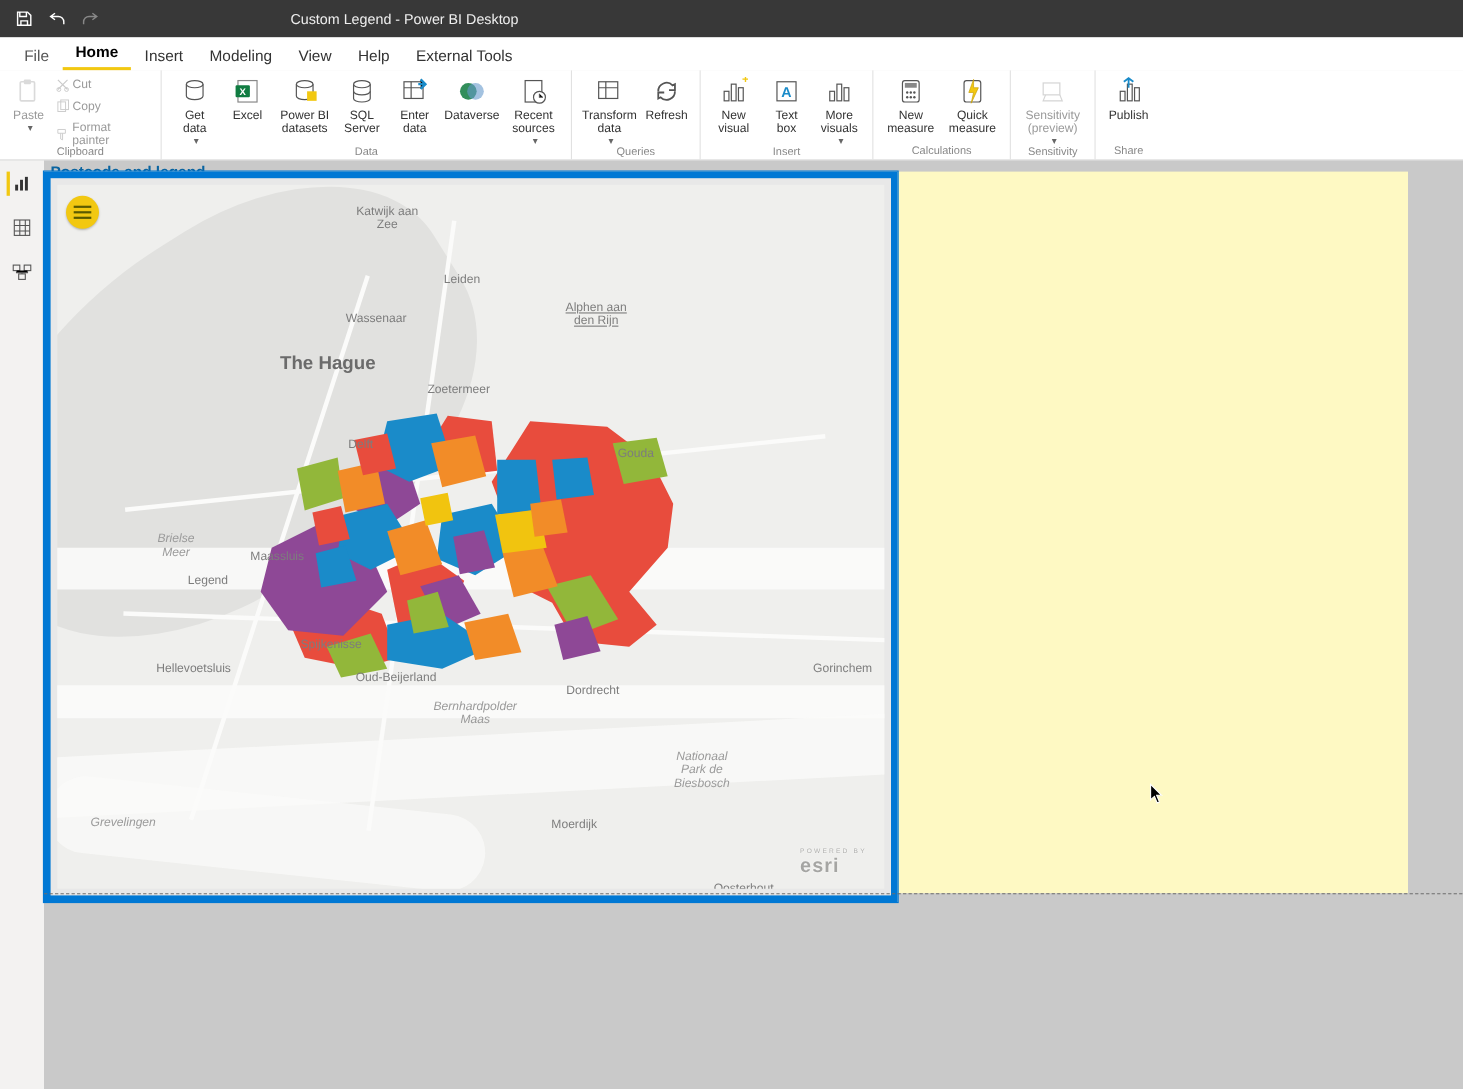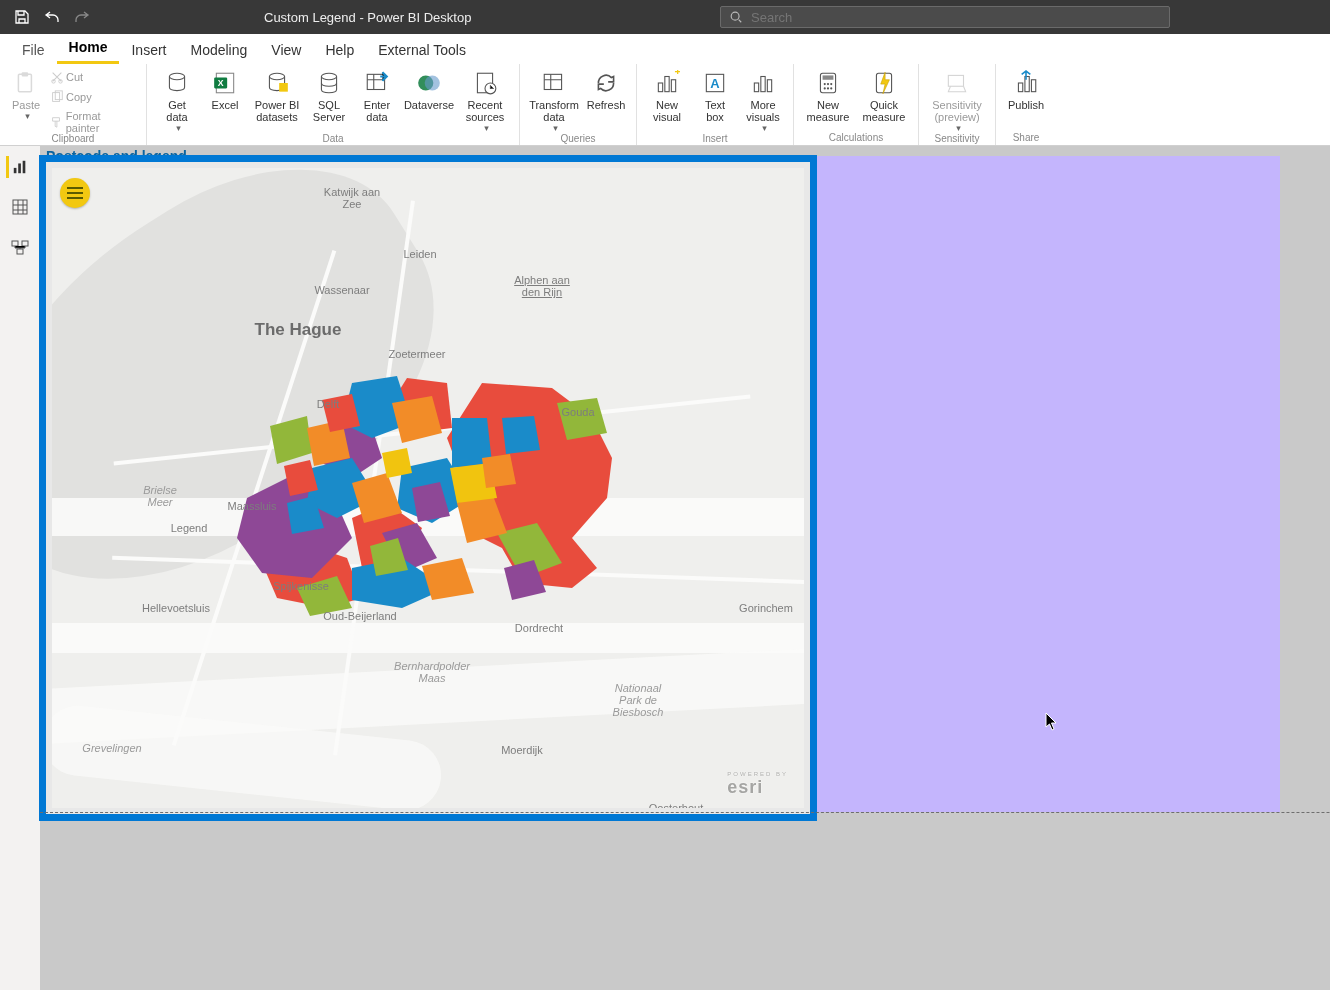--- a/index.html
+++ b/index.html
@@ -42,21 +42,21 @@
   .chev { font-size:9px; color:#666; margin-left:3px; }
 
   
   .leftrail { position:absolute; left:0; top:146px; bottom:0; width:40px; background:#f3f2f1; display:flex; flex-direction:column; align-items:center; padding-top:10px; gap:18px; }
   .leftrail .railbtn { width:22px; height:22px; display:flex; align-items:center; justify-content:center; cursor:pointer; }
   .leftrail svg { width:18px; height:18px; }
 
   
   .canvas { position:absolute; left:40px; top:146px; right:0; bottom:0; background:#c9c9c9; }
   .page-title-strip { position:absolute; left:6px; top:2px; font-size:14px; font-weight:600; color:#0a64a0; }
-  .report-page { position:absolute; left:0; top:10px; right:50px; height:656px; background:#c4b5fd;padding-left:14px; }
+  .report-page { position:absolute; left:0; top:10px; right:50px; height:656px; background:#fef9c3;padding-left:14px; }
   .report-page::after{ content:""; position:absolute; left:0; right:-480px; bottom:-2px; height:1px; border-top:1px dashed #6e6e6e; }
 
   
   .visual { position:absolute; left:0; top:0; width:776px; height:664px; border:6px solid #0078d4; outline:1px solid #0078d4; background:#e8e8e8; box-shadow:0 0 0 1px rgba(0,0,0,.05); }
   .map { position:absolute; inset:6px; background:#e6e6e4; overflow:hidden; }
   .map-label { position:absolute; font-size:11px; color:#7d7d7d; white-space:pre; text-align:center; transform:translate(-50%,-50%); font-style:normal; }
   .map-label.big { font-size:17px; color:#6b6b6b; font-weight:600; transform:translate(-50%,-50%); }
   .map-label.it { font-style:italic; color:#9a9a9a; }
   .hamburger { position:absolute; left:8px; top:10px; width:30px; height:30px; border-radius:15px; background:#f2c811; display:flex; align-items:center; justify-content:center; cursor:pointer; box-shadow:0 1px 2px rgba(0,0,0,.25); }
   .hamburger div { width:16px; height:2px; background:#5a5a00; box-shadow:0 -5px 0 #5a5a00,0 5px 0 #5a5a00; }
@@ -91,27 +91,20 @@
         </svg>
       </span>
     <span style="opacity:.4">
         <svg viewBox="0 0 16 16">
           <path fill="none" stroke="#fff" stroke-width="1.3" d="M10 3l4 3-4 3 M14 6H7a5 5 0 0 0-5 5v2"></path>
         </svg>
       </span>
   </div>
   <div class="title">Custom Legend - Power BI Desktop</div>
   <div class="spacer"></div>
-  <div class="search-wrap">
-    <svg viewBox="0 0 16 16">
-        <circle cx="7" cy="7" r="4.5" fill="none" stroke="#bbb" stroke-width="1.3"></circle>
-        <path stroke="#bbb" stroke-width="1.3" d="M11 11l3 3"></path>
-      </svg>
-    <input type="text" placeholder="Search" style="">
-  </div>
 </div>
 
 <div class="tabstrip">
   <div class="tab file">File</div>
   <div class="tab active">Home</div>
   <div class="tab">Insert</div>
   <div class="tab">Modeling</div>
   <div class="tab">View</div>
   <div class="tab">Help</div>
   <div class="tab">External Tools</div>
@@ -468,21 +461,21 @@
             <div class="map-label " style="left: 276px; top: 236px; white-space: pre;">Delft</div>
             <div class="map-label " style="left: 526px; top: 244px; white-space: pre;">Gouda</div>
             <div class="map-label " style="left: 200px; top: 338px; white-space: pre;">Maassluis</div>
             <div class="map-label it" style="left: 108px; top: 328px; white-space: pre;">Brielse
 Meer</div>
             <div class="map-label " style="left: 137px; top: 360px; white-space: pre;">Legend</div>
             <div class="map-label " style="left: 249px; top: 418px; white-space: pre;">Spijkenisse</div>
             <div class="map-label " style="left: 124px; top: 440px; white-space: pre;">Hellevoetsluis</div>
             <div class="map-label " style="left: 308px; top: 448px; white-space: pre;">Oud-Beijerland</div>
             <div class="map-label " style="left: 487px; top: 460px; white-space: pre;">Dordrecht</div>
-            <div class="map-label it" style="left: 380px; top: 504px; white-space: pre;">Bernhardpolder
+            <div class="map-label it" style="left: 380px; top: 480px; white-space: pre;">Bernhardpolder
 Maas</div>
             <div class="map-label " style="left: 714px; top: 440px; white-space: pre;">Gorinchem</div>
             <div class="map-label it" style="left: 586px; top: 532px; white-space: pre;">Nationaal
 Park de
 Biesbosch</div>
             <div class="map-label " style="left: 470px; top: 582px; white-space: pre;">Moerdijk</div>
             <div class="map-label it" style="left: 60px; top: 580px; white-space: pre;">Grevelingen</div>
             <div class="map-label " style="left: 624px; top: 640px; white-space: pre;">Oosterhout</div>
           </div>
 

